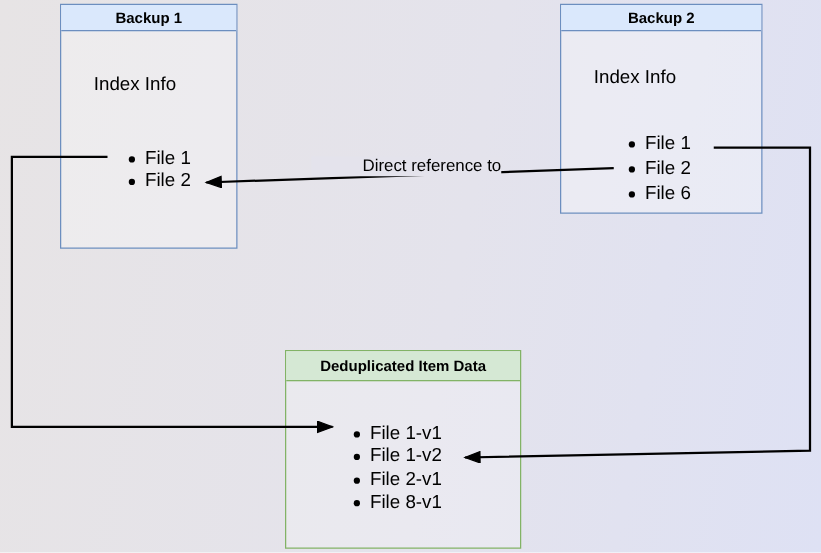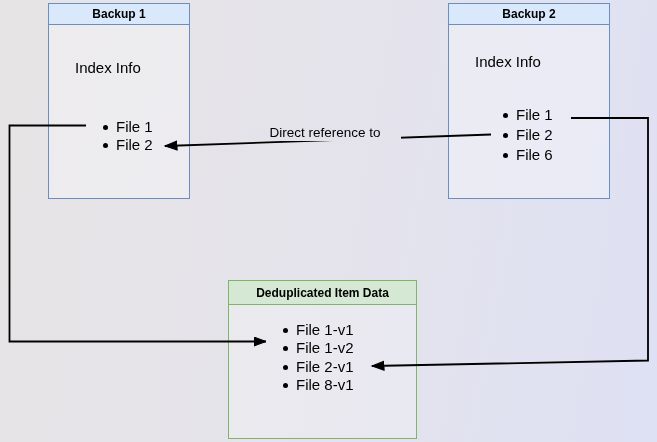--- a/index.html
+++ b/index.html
@@ -47,21 +47,21 @@
     border-color: #82b366;
     background: rgba(255,255,255,0.22);
   }
   .green-node .header {
     background: #d5e8d4;
     border-bottom-color: #82b366;
     height: 24px;
     line-height: 24px;
   }
   #backup1 { left: 48px; top: 3px;  width: 142px; height: 196px; }
-  #backup2 { left: 448px; top: 3px; width: 162px; height: 196px; }
+  #backup2 { left: 448px; top: 3px; width: 162px; height: 168px; }
   #dedup   { left: 228px; top: 280px; width: 189px; height: 159px; }
 
   .subtitle {
     position: absolute;
     font-size: 15px;
     line-height: 17px;
     white-space: nowrap;
   }
   #backup1 .subtitle { left: 26px; top: 55px; }
   #backup2 .subtitle { left: 26px; top: 49px; }
@@ -84,30 +84,30 @@
     top: 50%;
     width: 5px; height: 5px;
     margin-top: -2.5px;
     border-radius: 50%;
     background: #000;
   }
   #backup1 ul.filelist { left: 52px; top: 114px; }
   #backup1 ul.filelist li { line-height: 18.4px; }
   #backup2 ul.filelist { left: 52px; top: 101px; }
   #backup2 ul.filelist li { line-height: 20px; }
-  #dedup ul.filelist { left: 52px; top: 40px; text-align: right; }
+  #dedup ul.filelist { left: 52px; top: 57px; text-align: right; }
   #dedup ul.filelist li { line-height: 18.4px; }
 
   .edge-label {
     position: absolute;
     left: 249px; top: 125px;
     width: 152px;
     z-index: 3;
     background: #e4e3ec;
-    text-align: center;
+    text-align: right;
     font-size: 13.5px;
     line-height: 15.5px;
   }
 </style>
 </head>
 <body>
 
 <div class="canvas">
 
   <svg class="arrow-layer" width="657" height="442" viewBox="0 0 657 442" xmlns="http://www.w3.org/2000/svg">

